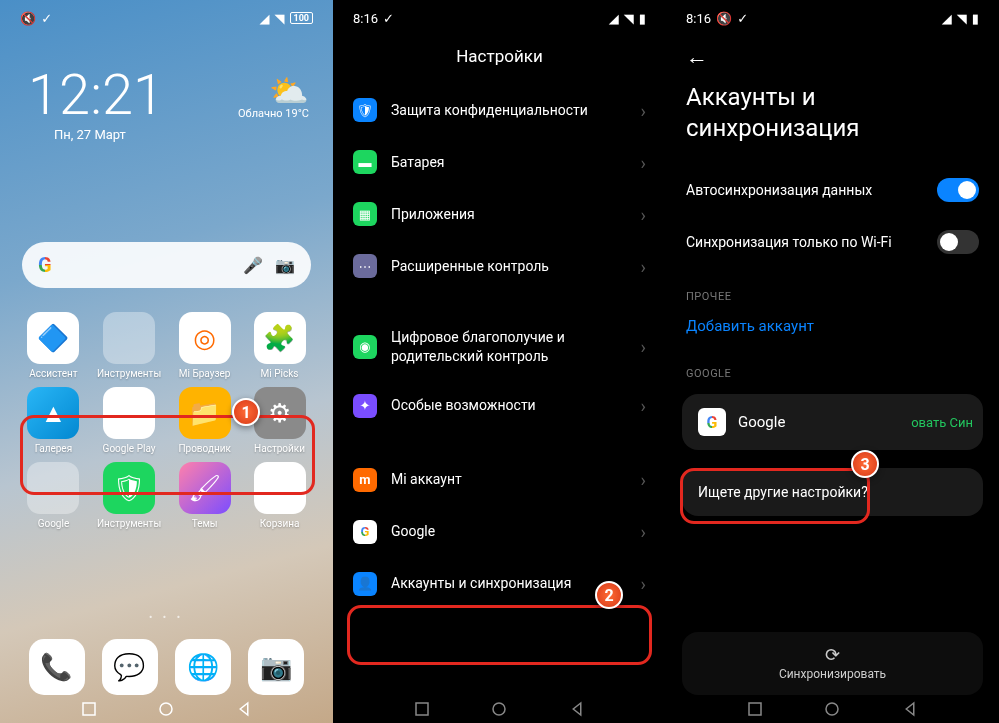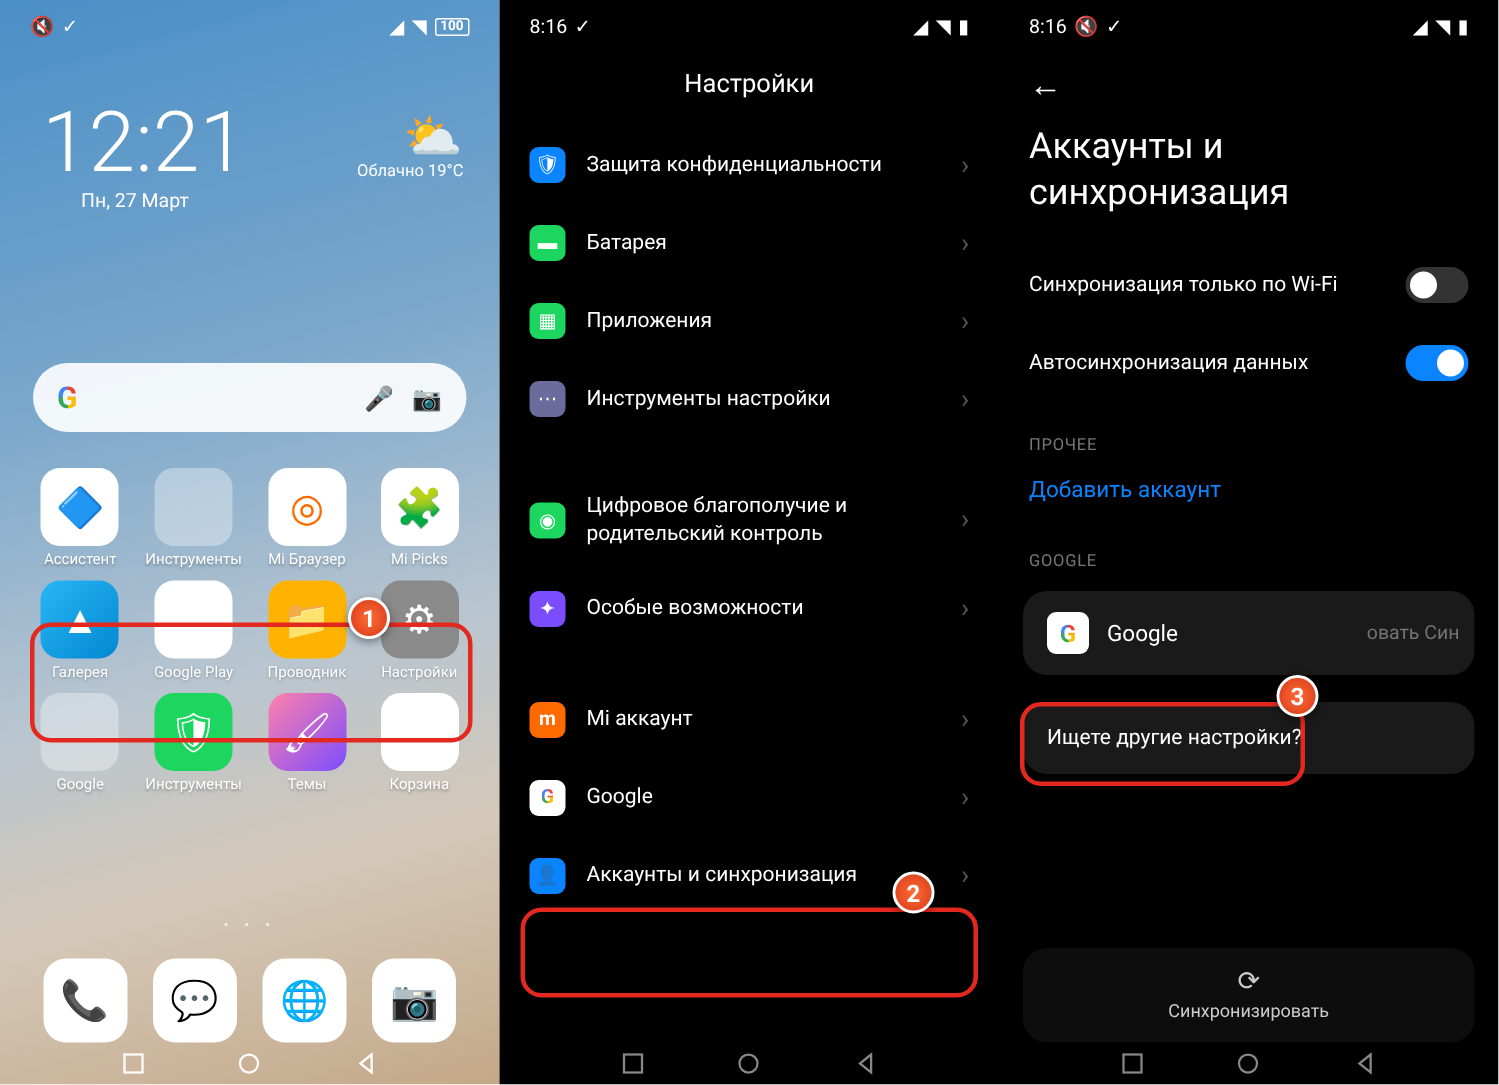--- a/index.html
+++ b/index.html
@@ -59,21 +59,21 @@
 .toggle { width: 42px; height: 24px; border-radius: 12px; position: relative; }
 .toggle.on { background: #0a84ff; }
 .toggle.off { background: #333; }
 .toggle::after { content: ""; position: absolute; width: 18px; height: 18px; background: #fff; border-radius: 50%; top: 3px; }
 .toggle.on::after { right: 3px; }
 .toggle.off::after { left: 3px; }
 .section-label { font-size: 11px; color: #777; padding: 22px 20px 8px; text-transform: uppercase; letter-spacing: 0.5px; }
 .add-account { color: #0a84ff; font-size: 15px; padding: 6px 20px 10px; }
 .account-card { margin: 6px 16px; background: #1a1a1a; border-radius: 16px; padding: 14px 16px; display: flex; align-items: center; gap: 12px; position: relative; overflow: hidden; }
 .g-icon { width: 28px; height: 28px; background: #fff; border-radius: 6px; display: flex; align-items: center; justify-content: center; font-weight: bold; font-size: 16px; }
-.hidden-btns { position: absolute; right: 10px; color: #737373; font-size: 13px; }
+.hidden-btns { position: absolute; right: 10px; color: #22c55e; font-size: 13px; }
 .other-card { margin: 18px 16px 0; background: #1a1a1a; border-radius: 16px; padding: 16px; font-size: 14px; color: #fff; }
 .sync-bar { position: absolute; bottom: 28px; left: 16px; right: 16px; background: #0d0d0d; border-radius: 16px; padding: 14px; text-align: center; font-size: 12px; color: #ccc; }
 .sync-icon { font-size: 18px; line-height: 1; display: block; margin-bottom: 3px; }
 
 .g-multicolor { background: conic-gradient(#ea4335 0deg 90deg, #fbbc05 90deg 180deg, #34a853 180deg 270deg, #4285f4 270deg 360deg); -webkit-background-clip: text; color: transparent; background-clip: text; }
 </style>
 </head>
 <body>
 
 <div class="phone p1">
@@ -229,21 +229,21 @@
         <div class="setting-label">Батарея</div>
         <div class="chevron">›</div>
       </div>
     <div class="setting-row">
         <div class="si" style="background:#1dd65f;">▦</div>
         <div class="setting-label">Приложения</div>
         <div class="chevron">›</div>
       </div>
     <div class="setting-row">
         <div class="si" style="background:#6b6b9c;">⋯</div>
-        <div class="setting-label">Инструменты настройки</div>
+        <div class="setting-label">Расширенные контроль</div>
         <div class="chevron">›</div>
       </div>
     <div class="gap"></div>
     <div class="setting-row">
         <div class="si" style="background:#1dd65f;">◉</div>
         <div class="setting-label">Цифровое благополучие и родительский контроль</div>
         <div class="chevron">›</div>
       </div>
     <div class="setting-row">
         <div class="si" style="background:#7a4dff;">✦</div>
@@ -298,26 +298,26 @@
         <span>◥</span>
         <span>▮</span>
       </div>
   </div>
   <div class="p3-header">
     <span class="back-arrow">←</span>
   </div>
   <div class="p3-title">Аккаунты и синхронизация</div>
 
   <div class="toggle-row">
+    <div class="toggle-label">Автосинхронизация данных</div>
+    <div class="toggle on"></div>
+  </div>
+  <div class="toggle-row">
     <div class="toggle-label">Синхронизация только по Wi-Fi</div>
     <div class="toggle off"></div>
-  </div>
-  <div class="toggle-row">
-    <div class="toggle-label">Автосинхронизация данных</div>
-    <div class="toggle on"></div>
   </div>
 
   <div class="section-label">ПРОЧЕЕ</div>
   <div class="add-account">Добавить аккаунт</div>
 
   <div class="section-label">GOOGLE</div>
   <div class="account-card">
     <div class="g-icon">
         <span class="g-multicolor">G</span>
       </div>

